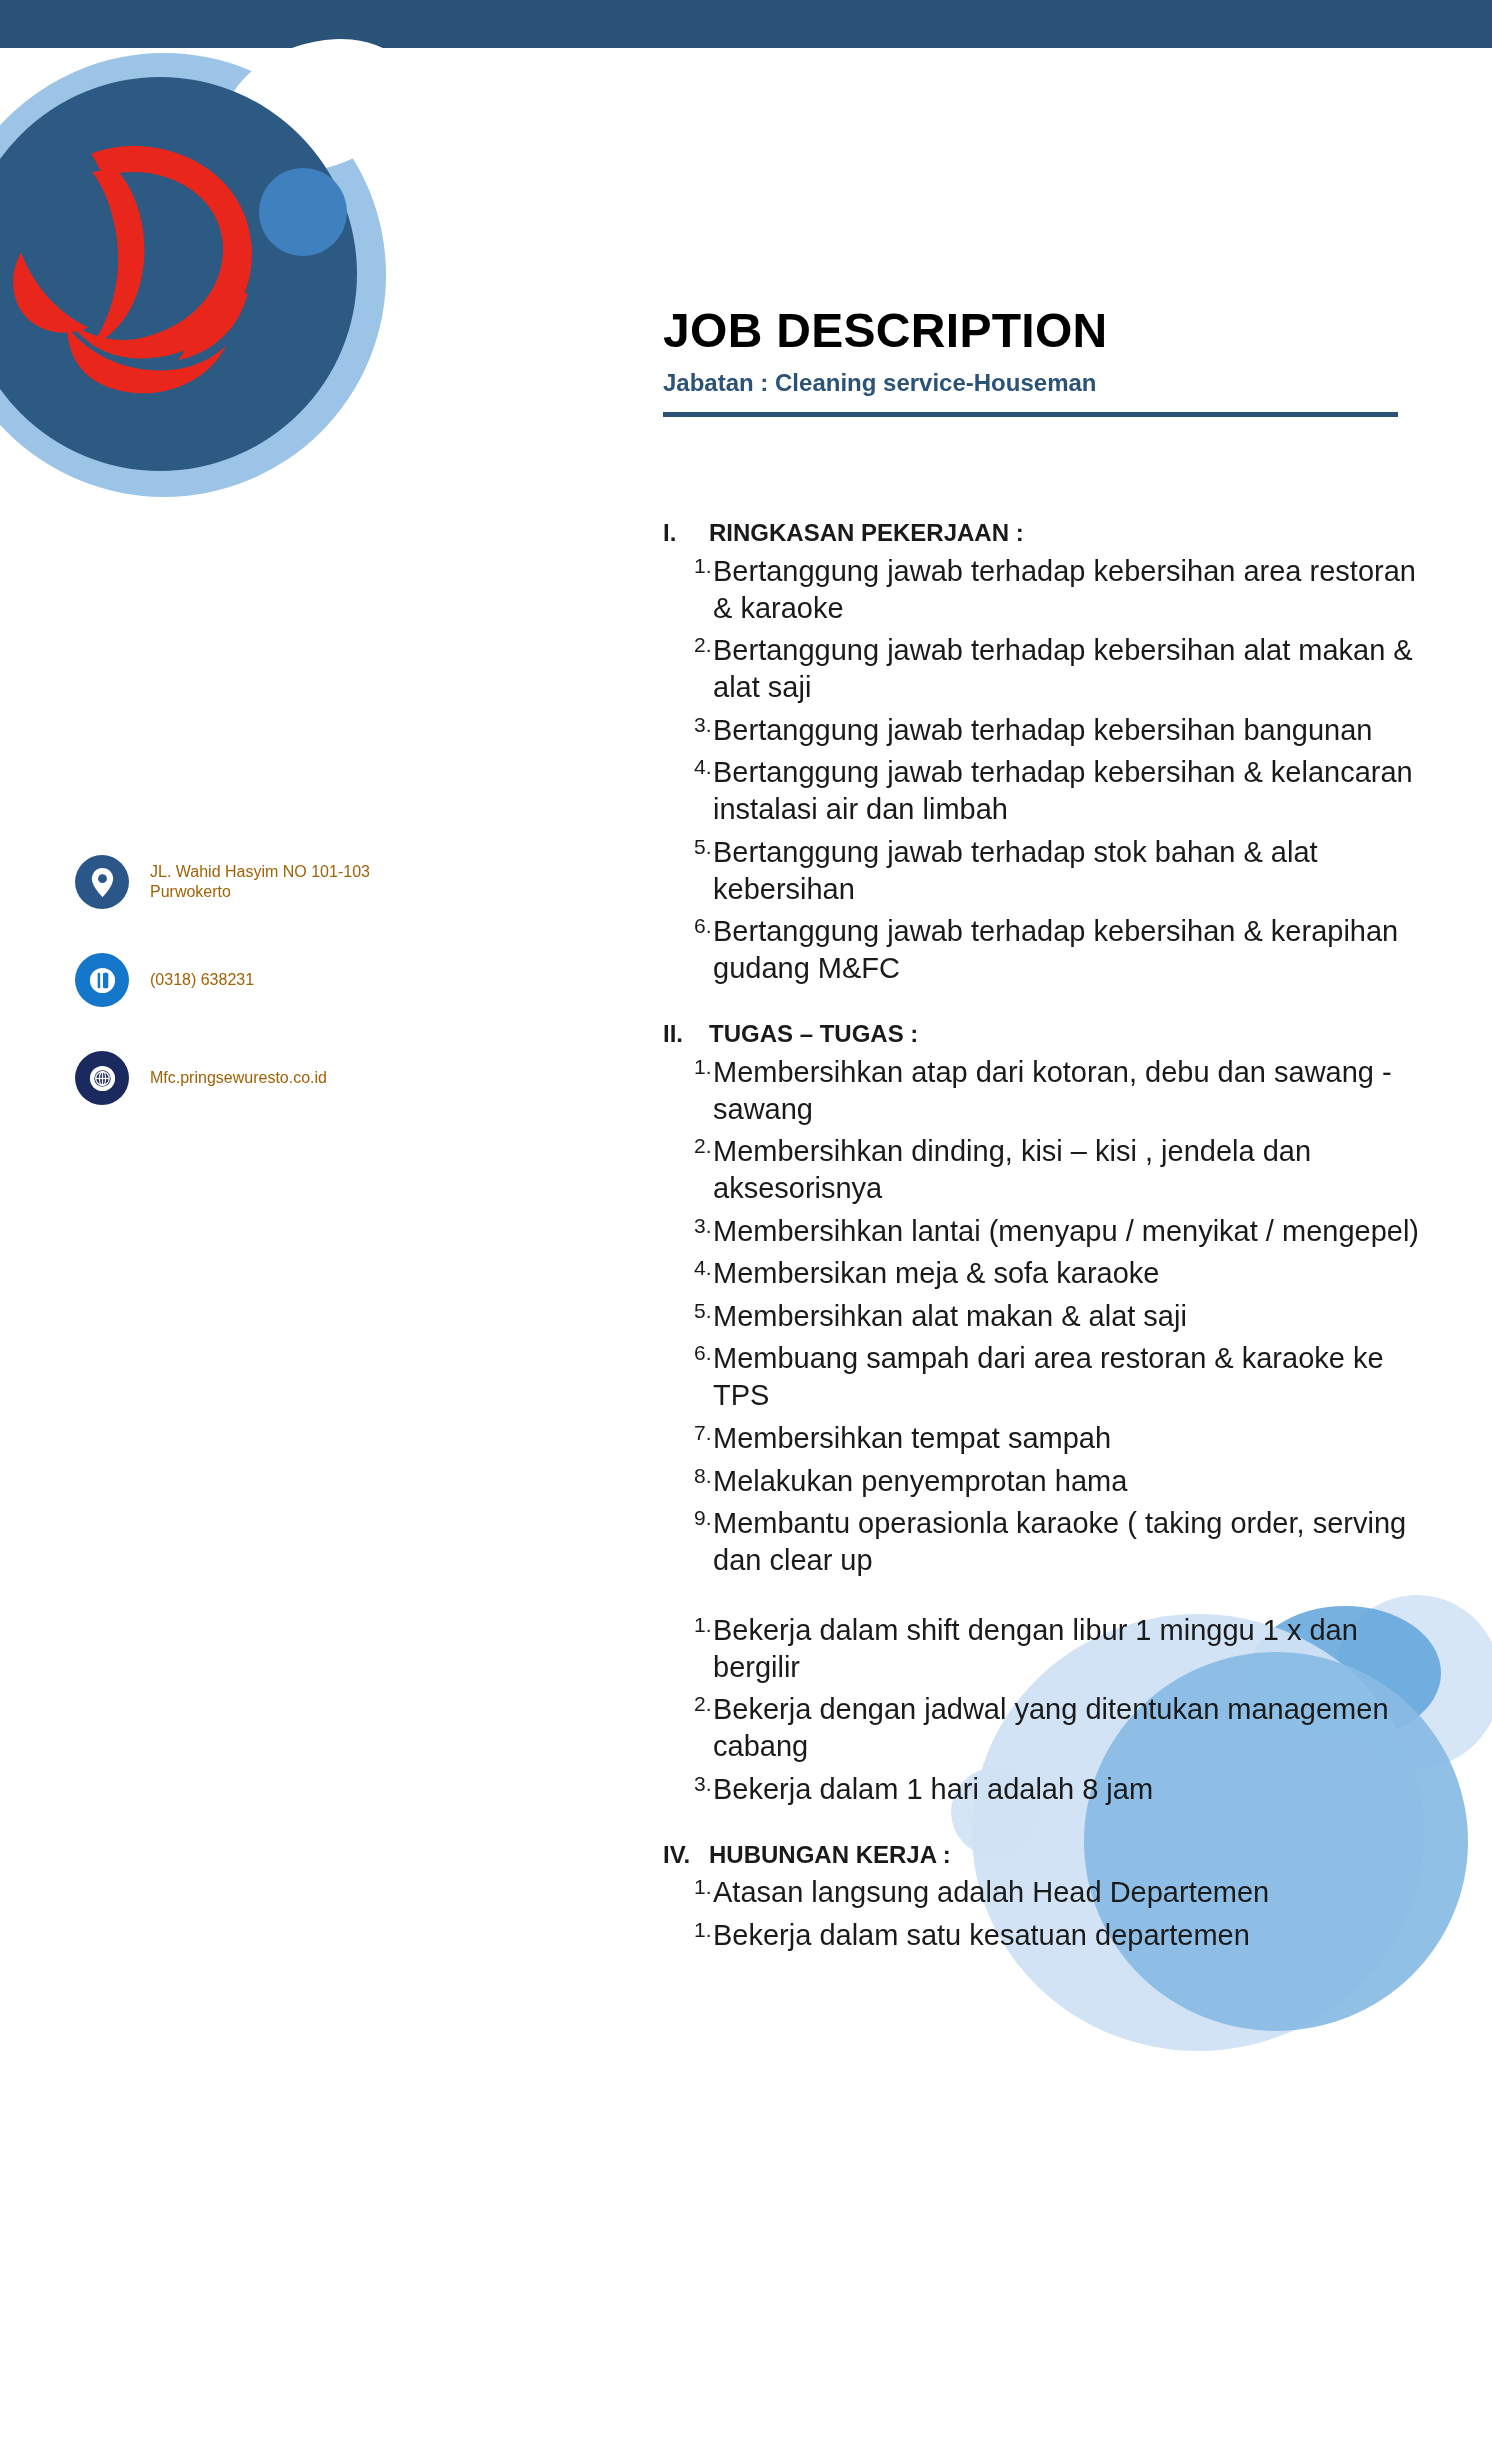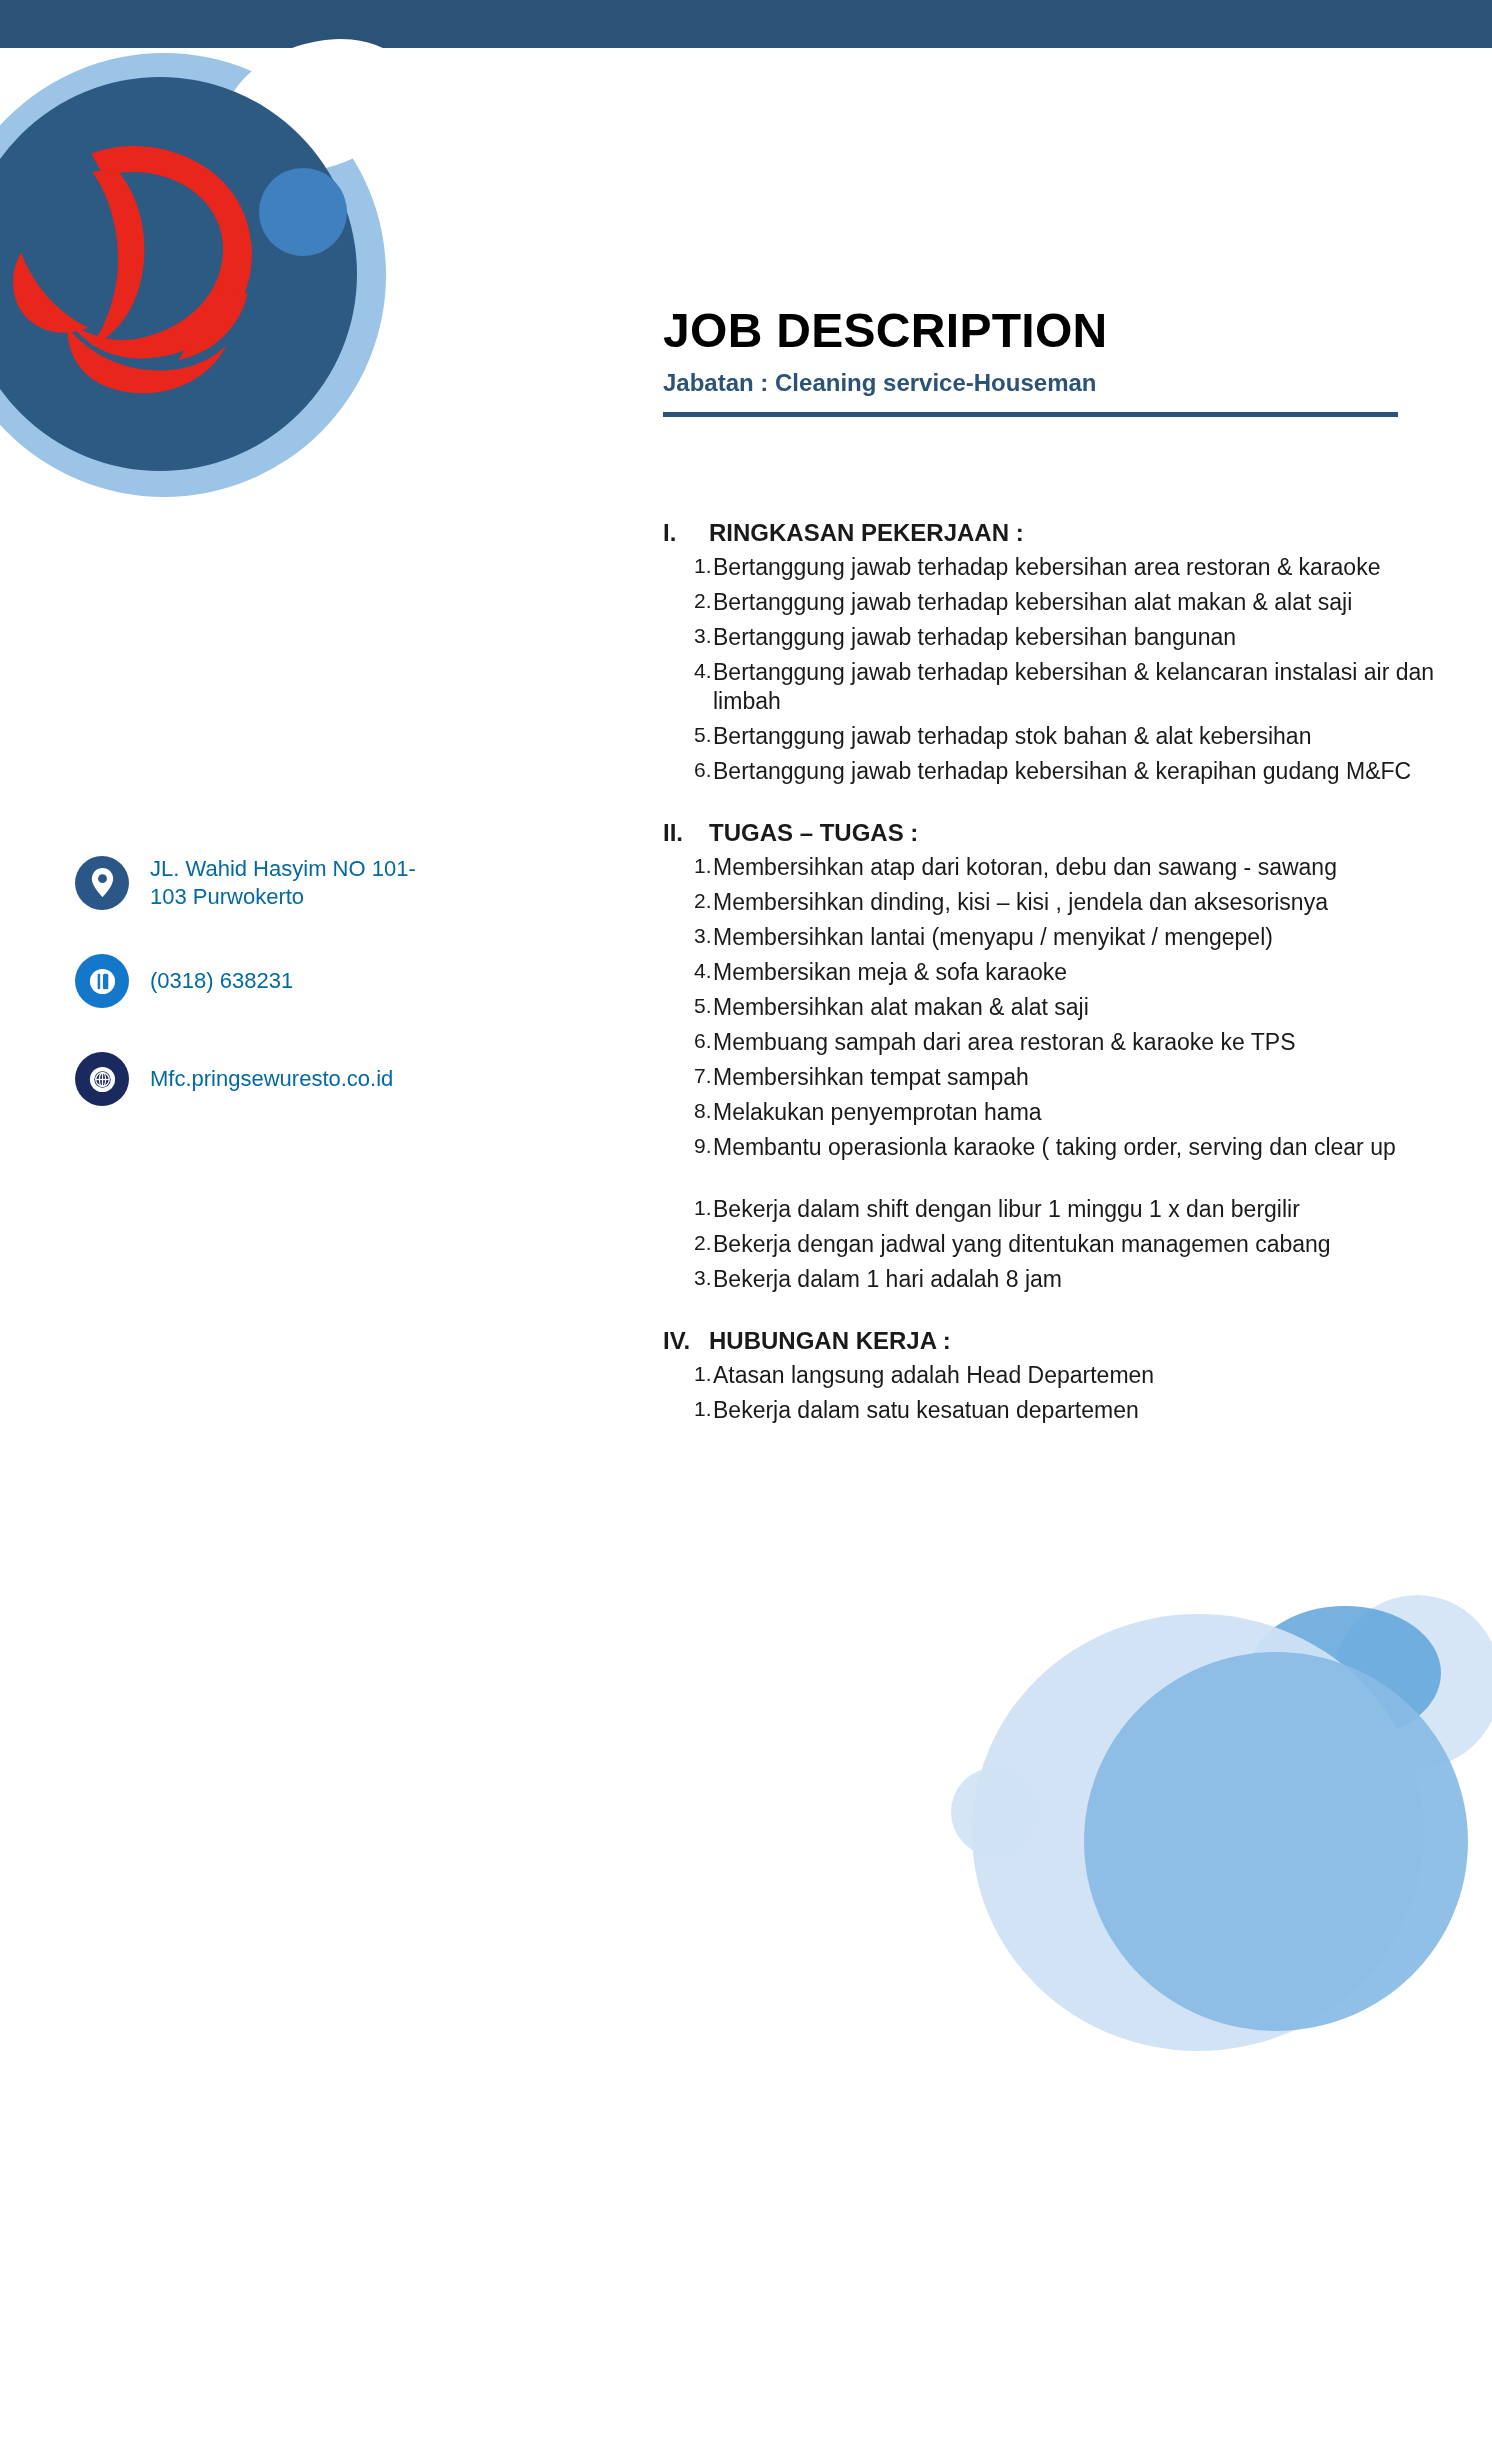--- a/index.html
+++ b/index.html
@@ -124,22 +124,22 @@
     display: flex;
     align-items: center;
     justify-content: center;
     margin-right: 21px;
   }
   .ic-loc  { background: #2a5788; }
   .ic-tel  { background: #1577c9; }
   .ic-mail { background: #808080; }
   .ic-web  { background: #1b2a5e; }
   .contact-text {
-    color: #0369a1;
-    font-size: 22px;
+    color: #a16207;
+    font-size: 16px;
     line-height: 1.25;
     font-family: "Liberation Sans", sans-serif;
   }
 
   
   .header {
     position: absolute;
     left: 663px; top: 306px;
     width: 740px;
   }
@@ -210,21 +210,21 @@
     padding-left: 31px;
     box-sizing: border-box;
     color: #1a1a1a;
     font-size: 21px;
     line-height: 1.27;
     font-family: "Liberation Sans", sans-serif;
   }
   .item-text {
     flex: 1 1 auto;
     color: #1a1a1a;
-    font-size: 23px;
+    font-size: 29px;
     line-height: 1.27;
     font-family: "Liberation Sans", sans-serif;
   }
 </style>
 </head>
 <body>
 
 <div class="page">
 
   <div class="topbar"></div>

